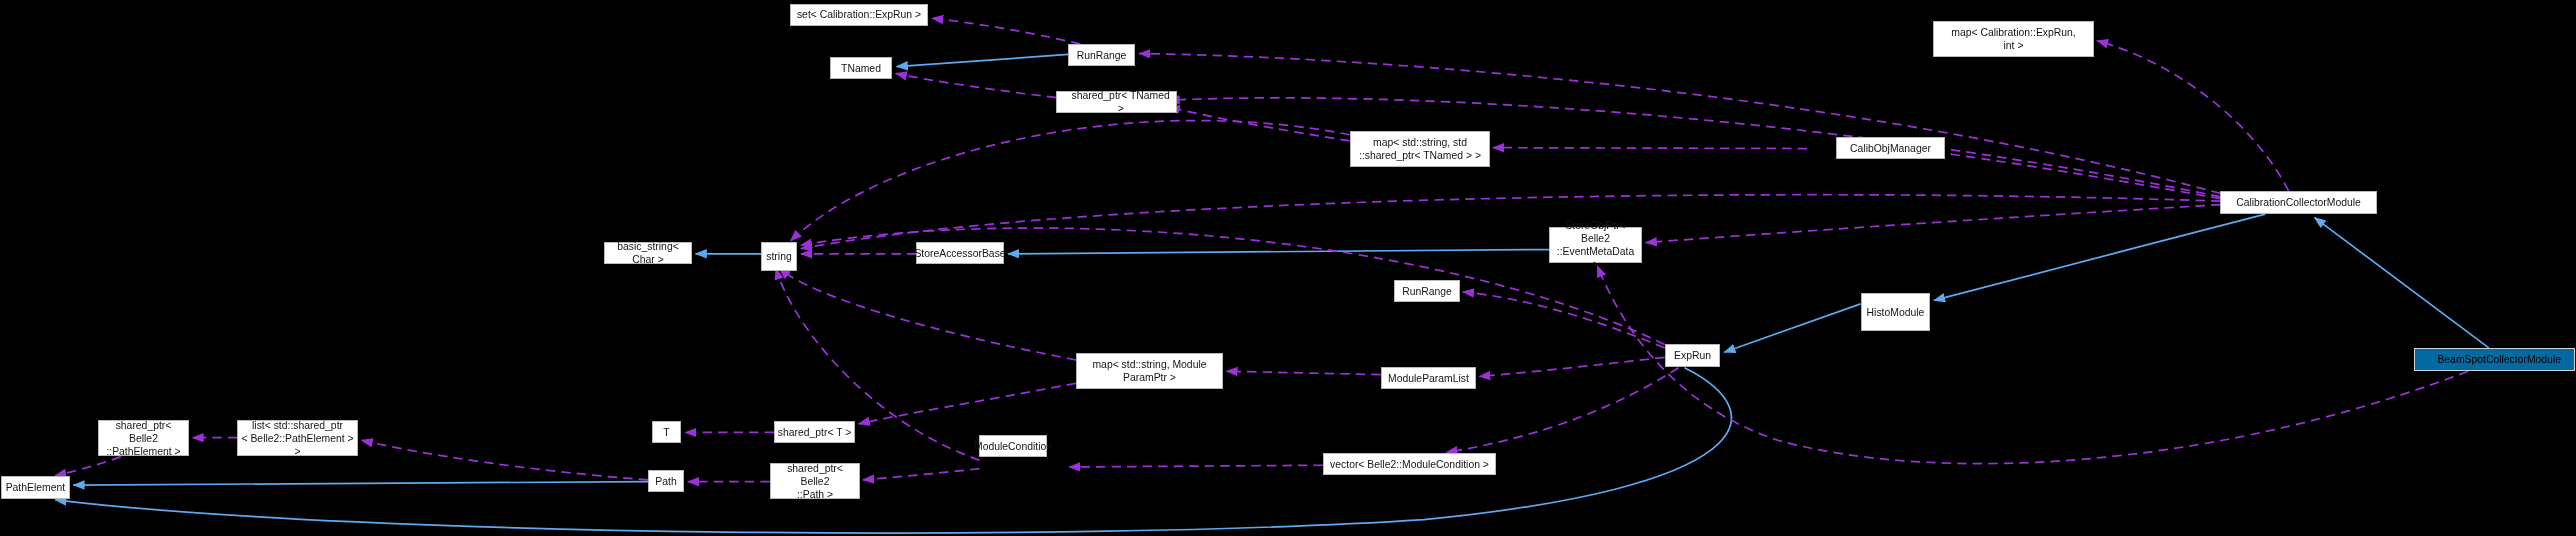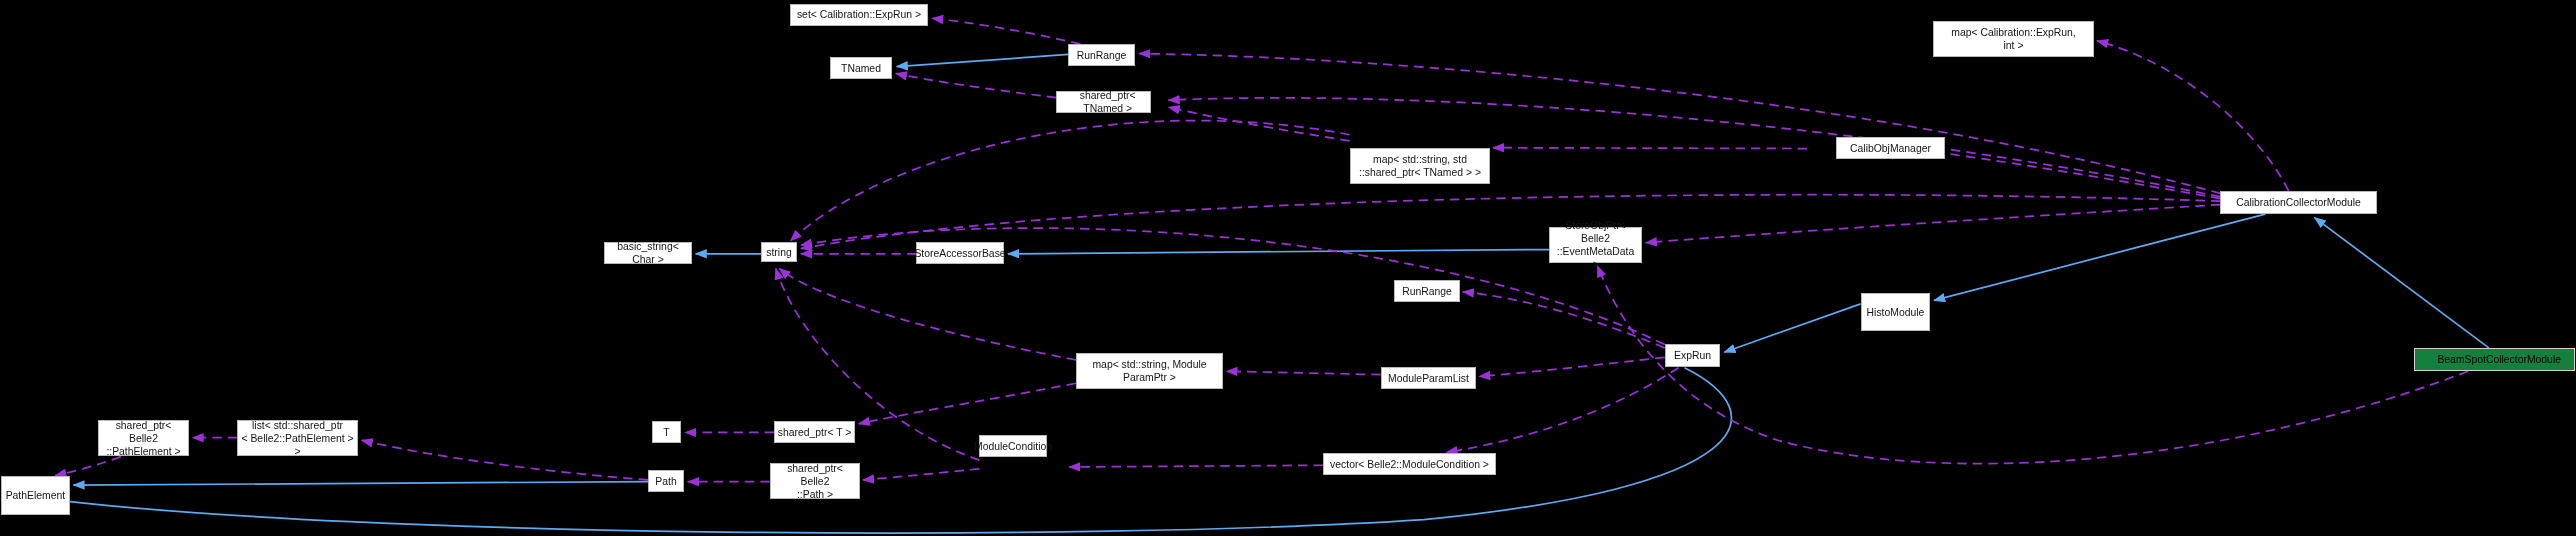--- a/index.html
+++ b/index.html
@@ -19,21 +19,21 @@
     text-align:center;
     background:#ffffff;
     border:0.9px solid #b9b9b9;
     color:#141414;
     font-size:10.4px;line-height:13px;
     white-space:pre-line;
     box-sizing:border-box;
     padding:0.9px 2.6px;
     cursor:pointer;
   }
-  .node.highlight{background:#15803d;border-color:#d2d2d2;color:#000;padding-left:12px;}
+  .node.highlight{background:#0369a1;border-color:#d2d2d2;color:#000;padding-left:12px;}
 </style>
 </head>
 <body>
 
 <div class="diagram">
   <svg class="edge-layer" width="2576" height="537" viewBox="0 0 2985 622" xmlns="http://www.w3.org/2000/svg">
     <defs>
       <marker id="arrow-inherit" markerUnits="userSpaceOnUse" markerWidth="18" markerHeight="14" refX="13" refY="5.5" orient="auto">
         <path d="M0,0 L14,5.5 L0,11 z" fill="#5caaf2"></path>
       </marker>
@@ -77,46 +77,46 @@
         <path d="M 751 556 C 620 546, 490 527, 419 510" class="edge-usage" stroke="#9c31da" marker-end="url(#arrow-usage)"></path>
         <path d="M 275 507 L 223 507" class="edge-usage" stroke="#9c31da" marker-end="url(#arrow-usage)"></path>
         <path d="M 140 529 C 110 540, 82 547, 64 551" class="edge-usage" stroke="#9c31da" marker-end="url(#arrow-usage)"></path>
         <path d="M 2860 430 C 2560 545, 2240 560, 2060 510 C 1940 470, 1880 380, 1851 308" class="edge-usage" stroke="#9c31da" marker-end="url(#arrow-usage)"></path>
       </g>
   </svg>
   <div id="node-layer">
       <div class="node" style="left: 790px; top: 3.5px; width: 138px; height: 22.4px;">set&lt; Calibration::ExpRun &gt;</div>
       <div class="node" style="left: 830px; top: 57px; width: 62px; height: 22.4px;">TNamed</div>
       <div class="node" style="left: 1068px; top: 44px; width: 67px; height: 22.4px;">RunRange</div>
-      <div class="node" style="left: 1056px; top: 91px; width: 95px; height: 22.4px; padding-left: 11px;">shared_ptr&lt; TNamed &gt;</div>
+      <div class="node" style="left: 1056px; top: 91px; width: 121px; height: 22.4px; padding-left: 11px;">shared_ptr&lt; TNamed &gt;</div>
       <div class="node" style="left: 1933px; top: 21px; width: 161px; height: 36px;">map&lt; Calibration::ExpRun,
 int &gt;</div>
-      <div class="node" style="left: 1350px; top: 131px; width: 140px; height: 36px; margin-top: 17px;">map&lt; std::string, std
+      <div class="node" style="left: 1350px; top: 131px; width: 140px; height: 36px;">map&lt; std::string, std
 ::shared_ptr&lt; TNamed &gt; &gt;</div>
       <div class="node" style="left: 1807px; top: 137px; width: 109px; height: 22.4px; margin-left: 29px;">CalibObjManager</div>
       <div class="node" style="left: 604px; top: 242px; width: 88px; height: 22.4px;">basic_string&lt; Char &gt;</div>
-      <div class="node" style="left: 761px; top: 242px; width: 36px; height: 20px;">string</div>
+      <div class="node" style="left: 761px; top: 242px; width: 36px; height: 29px;">string</div>
       <div class="node" style="left: 916px; top: 242px; width: 88px; height: 22.4px;">StoreAccessorBase</div>
       <div class="node" style="left: 1549px; top: 227px; width: 93px; height: 36px;">StoreObjPtr&lt; Belle2
 ::EventMetaData &gt;</div>
       <div class="node" style="left: 1394px; top: 280px; width: 66px; height: 22.4px;">RunRange</div>
       <div class="node" style="left: 1861px; top: 293px; width: 69px; height: 38px;">HistoModule</div>
       <div class="node" style="left: 2220px; top: 191px; width: 157px; height: 23px;">CalibrationCollectorModule</div>
       <div class="node" style="left: 1665px; top: 344px; width: 55px; height: 23px;">ExpRun</div>
       <div class="node" style="left: 1381px; top: 367px; width: 95px; height: 22.4px;">ModuleParamList</div>
       <div class="node" style="left: 1076px; top: 353px; width: 147px; height: 36px;">map&lt; std::string, Module
 ParamPtr &gt;</div>
       <div class="node highlight" style="left: 2414px; top: 348px; width: 161px; height: 23px;">BeamSpotCollectorModule</div>
       <div class="node" style="left: 652px; top: 421px; width: 29px; height: 22.4px;">T</div>
       <div class="node" style="left: 774px; top: 421px; width: 81px; height: 22.4px;">shared_ptr&lt; T &gt;</div>
       <div class="node" style="left: 648px; top: 470px; width: 36px; height: 22.4px;">Path</div>
       <div class="node" style="left: 770px; top: 463px; width: 90px; height: 36px;">shared_ptr&lt; Belle2
 ::Path &gt;</div>
       <div class="node" style="left: 979px; top: 435px; width: 68px; height: 22.4px;">ModuleCondition</div>
       <div class="node" style="left: 1323px; top: 453px; width: 173px; height: 22.4px;">vector&lt; Belle2::ModuleCondition &gt;</div>
-      <div class="node" style="left: 0.9px; top: 476px; width: 69px; height: 39px;">PathElement</div>
+      <div class="node" style="left: 0.9px; top: 476px; width: 69px; height: 23px;">PathElement</div>
       <div class="node" style="left: 98px; top: 420px; width: 91px; height: 36px;">shared_ptr&lt; Belle2
 ::PathElement &gt;</div>
       <div class="node" style="left: 237px; top: 420px; width: 121px; height: 36px;">list&lt; std::shared_ptr
 &lt; Belle2::PathElement &gt; &gt;</div>
     </div>
 </div>
 
 
 </body></html>

